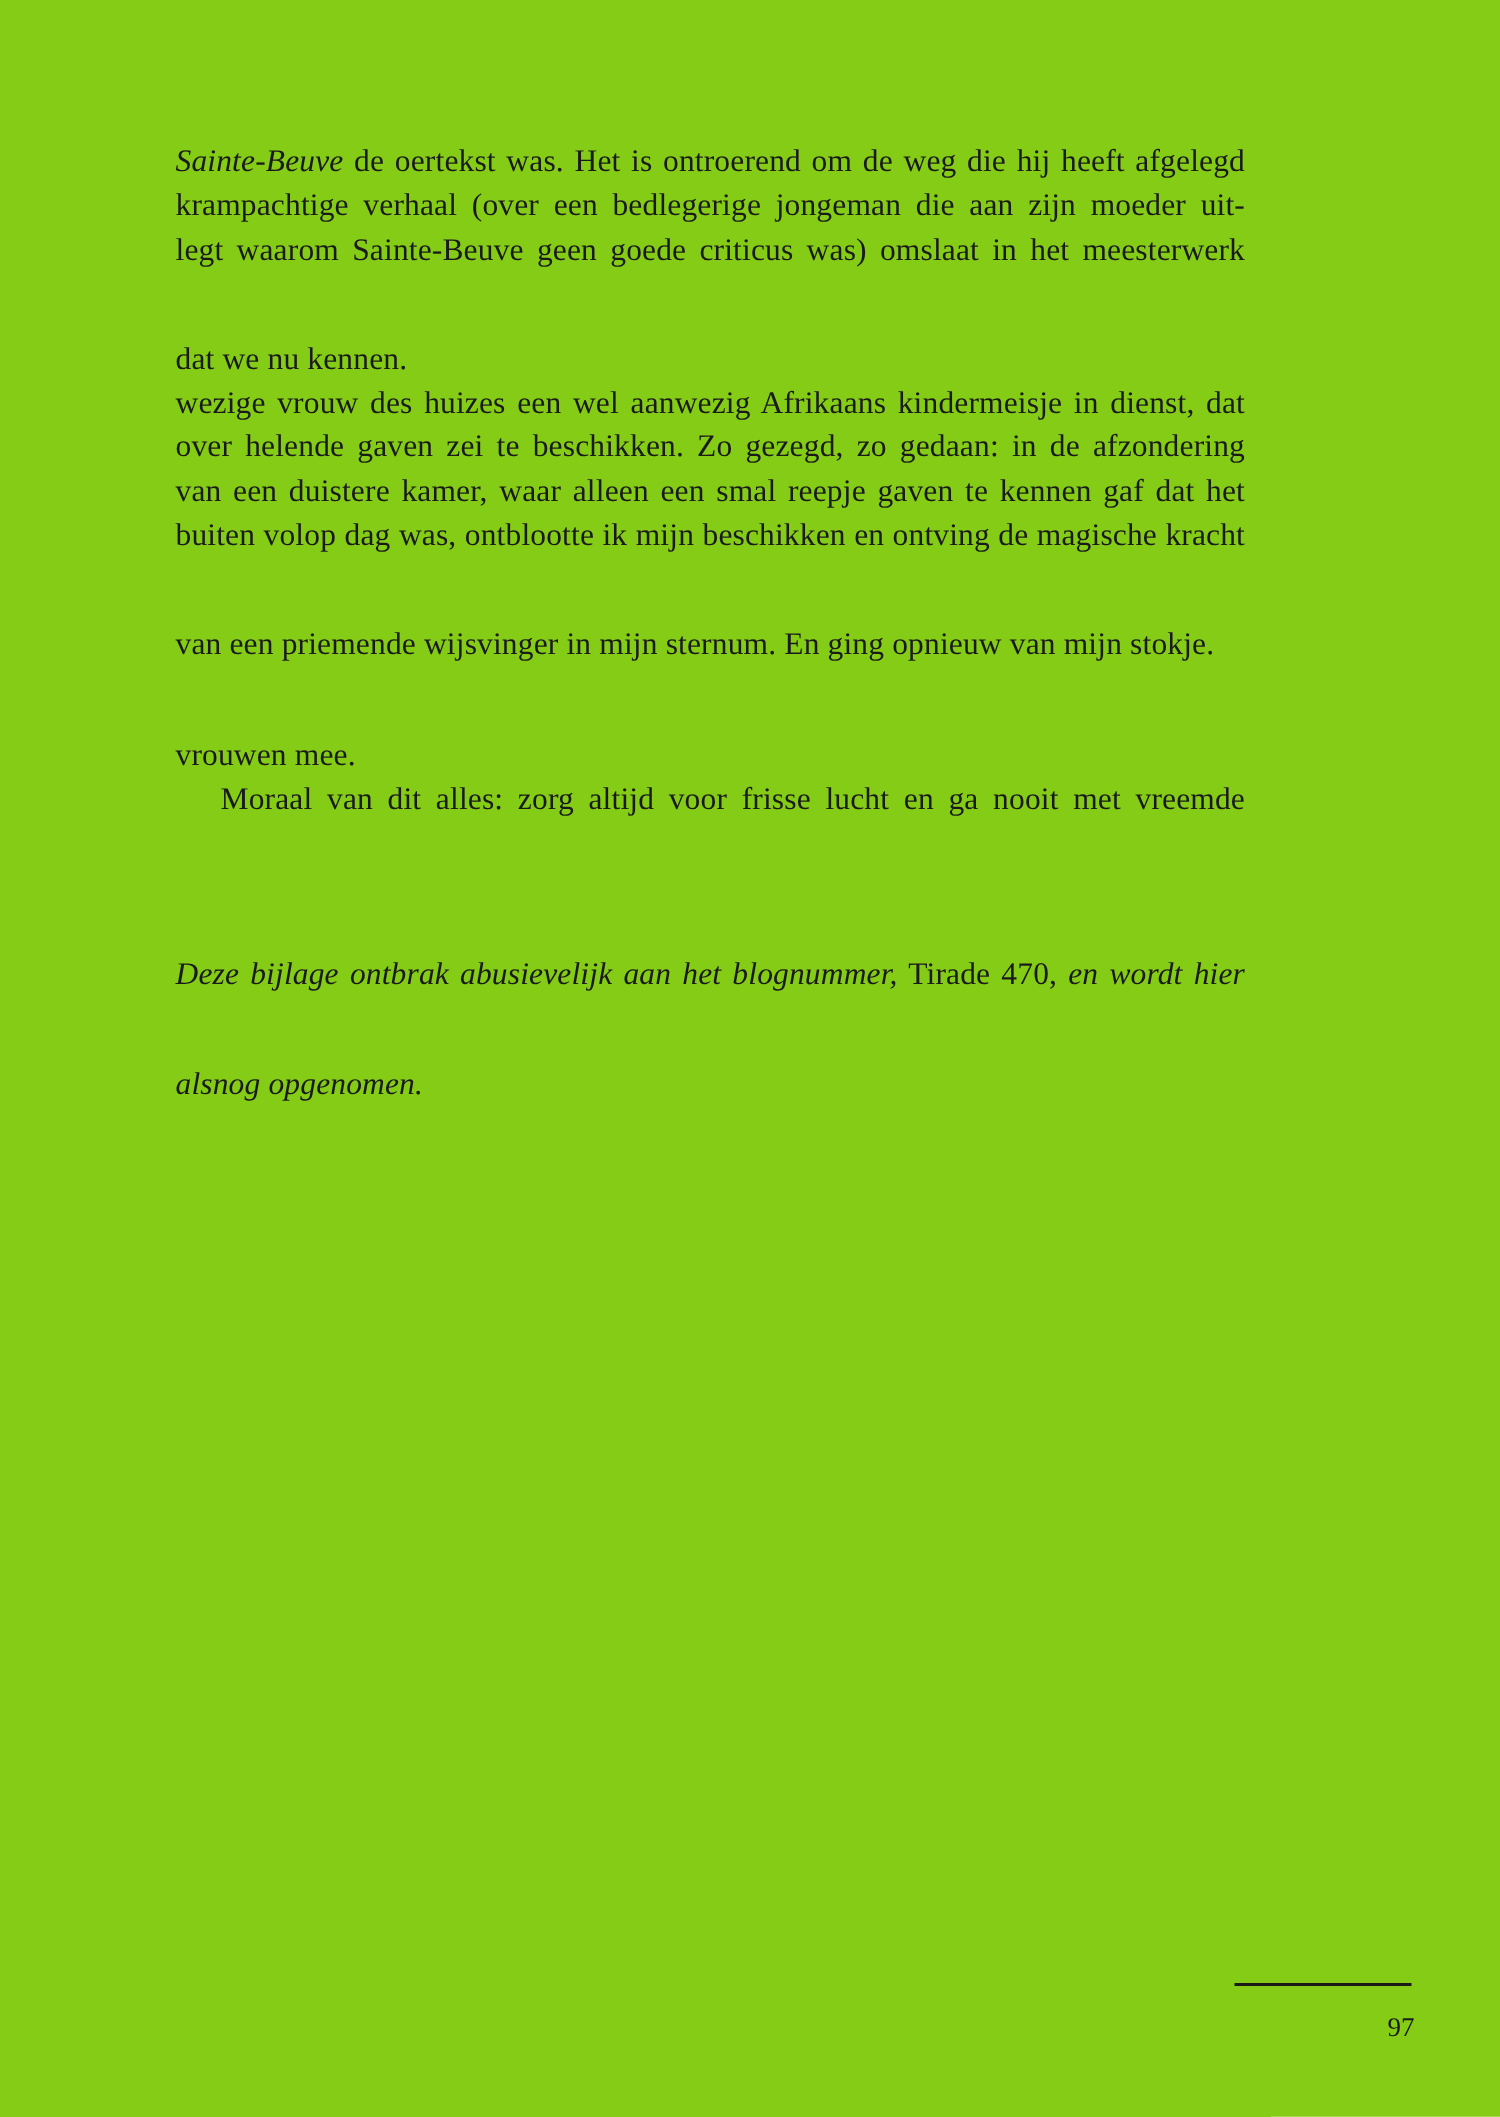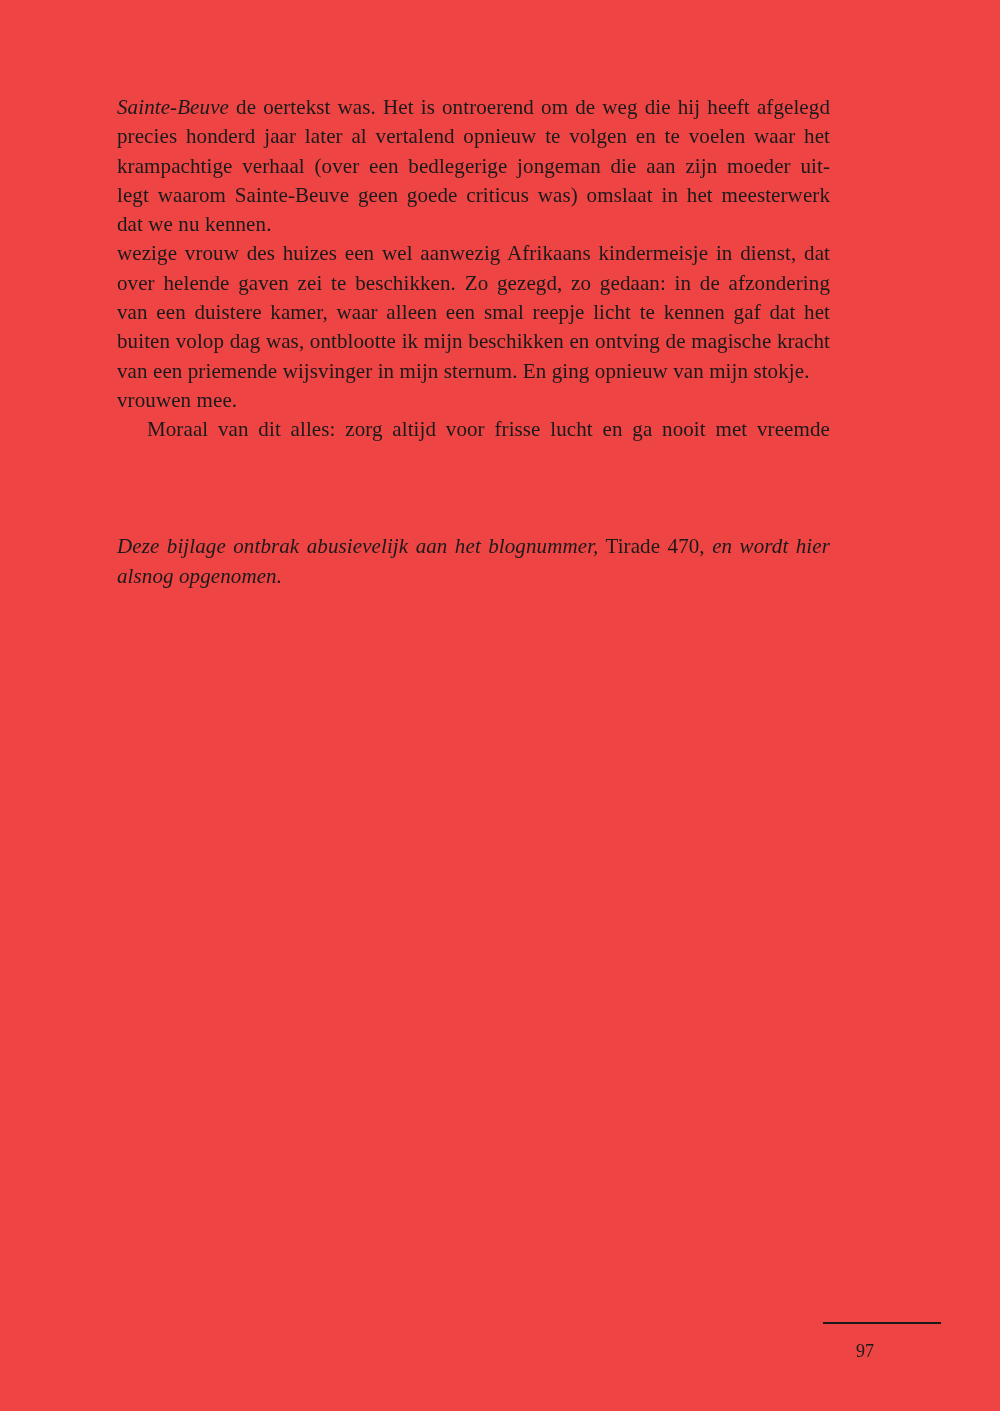--- a/index.html
+++ b/index.html
@@ -7,75 +7,74 @@
   body {
     background: #ffffff;
     font-family: "Liberation Serif", "DejaVu Serif", serif;
     color: #1a1a1a;
     overflow: hidden;
   }
   .page {
     position: relative;
     width: 1000px;
     height: 1411px;
-    background: #ef4444;
+    background: #84cc16;
     overflow: hidden;
   }
   .text-block {
     position: absolute;
     left: 117px;
     top: 93px;
     width: 713px;
     font-size: 21px;
     line-height: 29.3px;
     letter-spacing: 0.1px;
   }
   .pline {
     text-align: justify;
     text-align-last: justify;
   }
-  .pline.last { text-align-last: left; }
+  .pline.last { text-align-last: left; margin-top: 44px; }
   .pline.indent { text-indent: 30px; }
   .it { font-style: italic; }
   .spacer { width: 100%; }
   .footer-rule {
     position: absolute;
     left: 823px;
     top: 1322px;
     width: 118px;
     height: 2px;
     background: #1a1a1a;
   }
   .page-number {
     position: absolute;
-    left: 856px;
+    left: 914px;
     top: 1341px;
     width: 40px;
-    text-align: left;
+    text-align: center;
     font-size: 18px;
     line-height: 20px;
     color: #1a1a1a;
   }
 </style>
 </head>
 <body>
 
 <div class="page">
   <div class="text-block">
       <div class="paragraph">
         <div class="pline"><span class="it">Sainte-Beuve</span><span> de oertekst was. Het is ontroerend om de weg die hij heeft afgelegd</span></div>
-        <div class="pline"><span>precies honderd jaar later al vertalend opnieuw te volgen en te voelen waar het</span></div>
         <div class="pline"><span>krampachtige verhaal (over een bedlegerige jongeman die aan zijn moeder uit-</span></div>
         <div class="pline"><span>legt waarom Sainte-Beuve geen goede criticus was) omslaat in het meesterwerk</span></div>
         <div class="pline last"><span>dat we nu kennen.</span></div>
       </div>
       <div class="paragraph">
         <div class="pline"><span>wezige vrouw des huizes een wel aanwezig Afrikaans kindermeisje in dienst, dat</span></div>
         <div class="pline"><span>over helende gaven zei te beschikken. Zo gezegd, zo gedaan: in de afzondering</span></div>
-        <div class="pline"><span>van een duistere kamer, waar alleen een smal reepje licht te kennen gaf dat het</span></div>
+        <div class="pline"><span>van een duistere kamer, waar alleen een smal reepje gaven te kennen gaf dat het</span></div>
         <div class="pline"><span>buiten volop dag was, ontblootte ik mijn beschikken en ontving de magische kracht</span></div>
         <div class="pline last"><span>van een priemende wijsvinger in mijn sternum. En ging opnieuw van mijn stokje.</span></div>
       </div>
       <div class="paragraph">
         <div class="pline last"><span>vrouwen mee.</span></div>
         <div class="pline indent"><span>Moraal van dit alles: zorg altijd voor frisse lucht en ga nooit met vreemde</span></div>
       </div>
       <div class="spacer" style="height: 87.9px;"></div>
       <div class="paragraph">
         <div class="pline"><span class="it">Deze bijlage ontbrak abusievelijk aan het blognummer,</span><span> Tirade 470,</span><span class="it"> en wordt hier</span></div>

